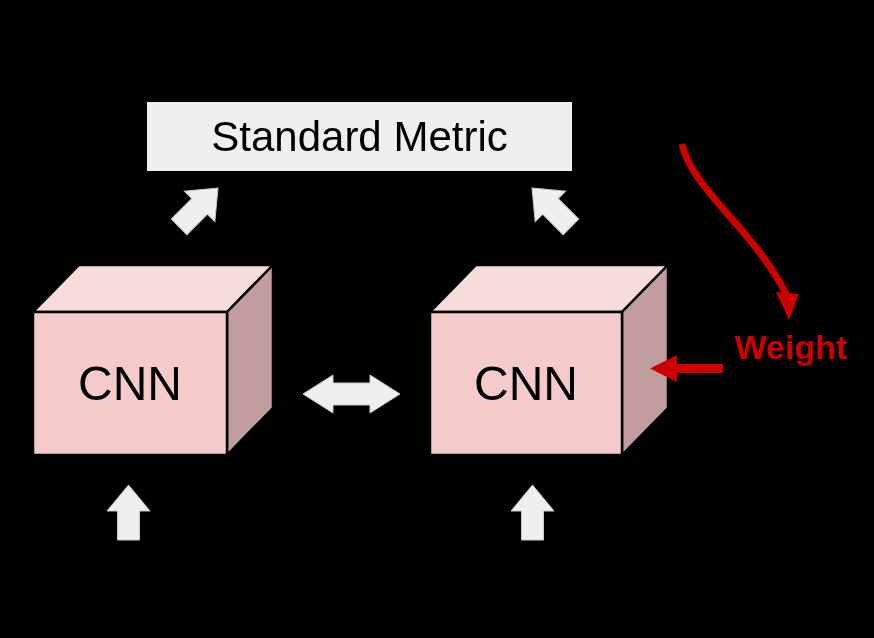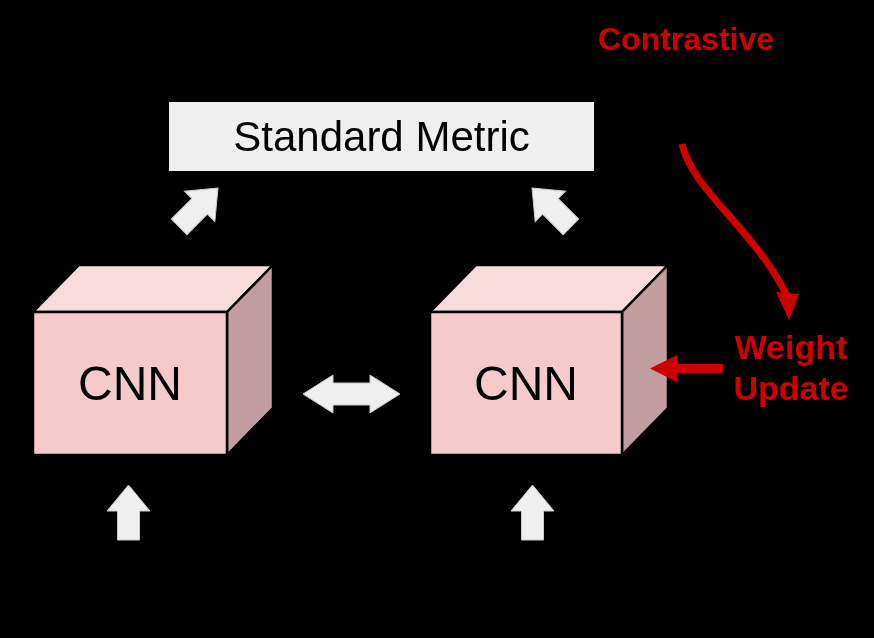--- a/index.html
+++ b/index.html
@@ -23,21 +23,21 @@
   }
   .canvas svg{position:absolute;left:0;top:0;}
   .box-face{stroke:var(--outline-black);stroke-width:2.5;stroke-linejoin:miter;}
   .face-front{fill:var(--cnn-front);}
   .face-top{fill:var(--cnn-top);}
   .face-side{fill:var(--cnn-side);}
   .white-arrow{fill:var(--arrow-fill);stroke:#c9c9c9;stroke-width:1;}
   .red-shape{fill:var(--annotation-red);}
   .red-curve{fill:none;stroke:var(--annotation-red);stroke-width:7;}
   .metric-box{
-    position:absolute;left:169px;top:102px;width:425px;height:69px;
+    position:absolute;left:147px;top:102px;width:425px;height:69px;
     background:var(--metric-box-bg);
     display:flex;align-items:center;justify-content:center;
     font-size:42px;color:#000;letter-spacing:0;
   }
   .cnn-label{
     position:absolute;width:194px;height:143px;top:312px;
     display:flex;align-items:center;justify-content:center;
     font-size:48px;color:#000;
   }
   .cnn-label.left{left:33px;}
@@ -85,21 +85,19 @@
   </svg>
 
   <div class="metric-box">
     <span>Standard Metric</span>
   </div>
 
   <div class="cnn-label left">CNN</div>
   <div class="cnn-label right">CNN</div>
 
   <div class="annotation contrastive">
-    <div>Contrastive</div>
   </div>
 
   <div class="annotation weight">
     <div>Weight</div>
-    <div>Update</div>
   </div>
 
 </div>
 
 </body></html>

